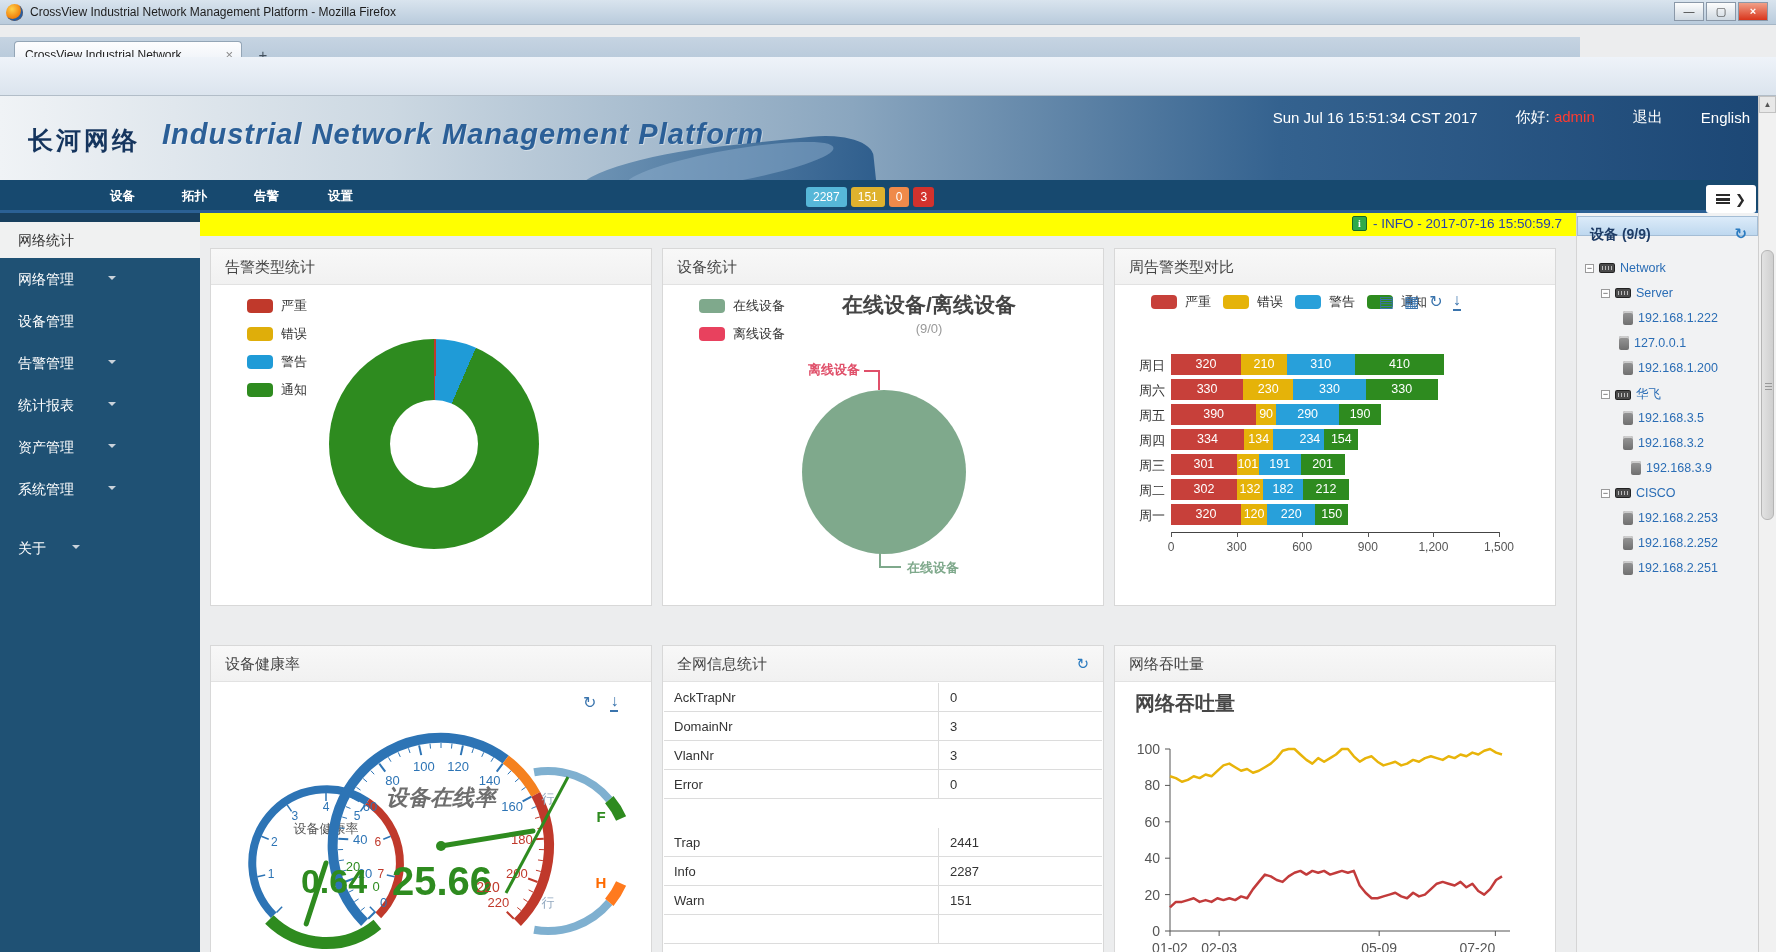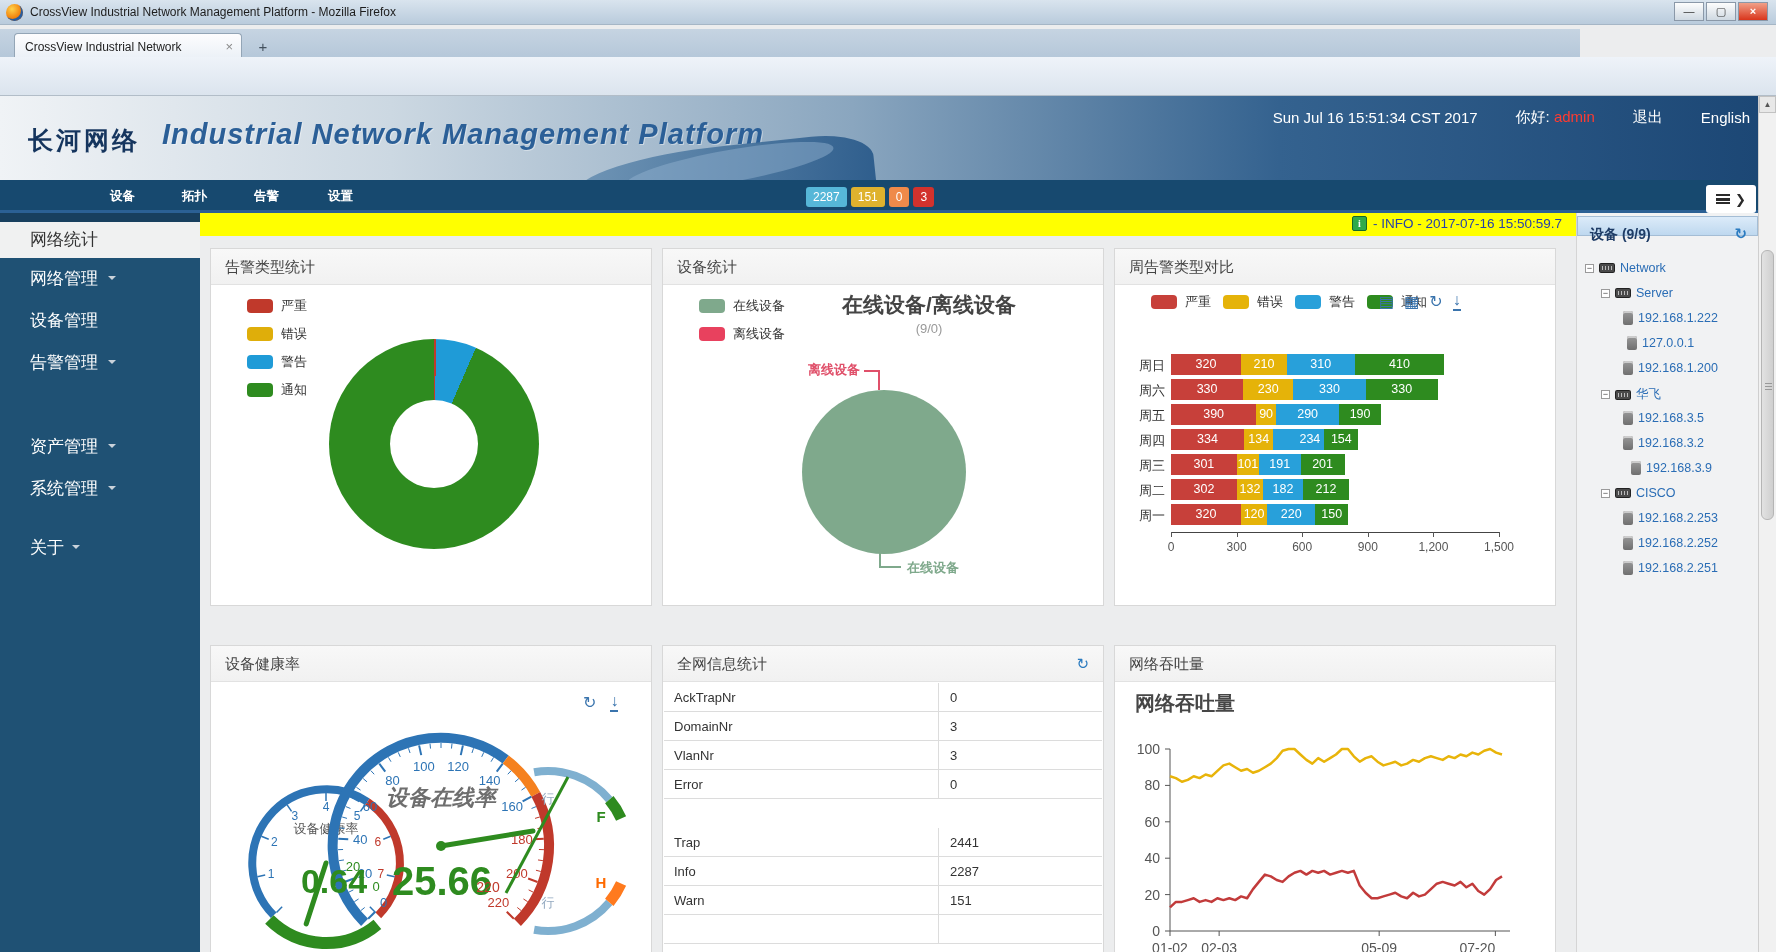--- a/index.html
+++ b/index.html
@@ -5,21 +5,21 @@
   * { margin:0; padding:0; box-sizing:border-box; }
   html,body { width:1776px; height:952px; overflow:hidden; font-family:"Liberation Sans","DejaVu Sans",sans-serif; background:#ecedee; position:relative; }
   .abs { position:absolute; }
 
   
   .titlebar { left:0; top:0; width:1776px; height:25px; background:linear-gradient(#d9e4ee,#b9cbdc); border-bottom:1px solid #a5b6c6; }
   .ffball { left:6px; top:4px; width:17px; height:17px; border-radius:50%; background:radial-gradient(circle at 35% 30%,#ffd24a,#f2830d 55%,#b34a05); box-shadow:inset -2px -2px 0 #2a5d9e; }
   .wtitle { left:30px; top:5px; font-size:12px; color:#1c1c1c; }
   .winbtn { top:2px; width:30px; height:19px; border:1px solid #8a98a8; background:linear-gradient(#fdfdfd,#cfd9e2); text-align:center; line-height:17px; font-size:11px; color:#333; }
   .winbtn.close { background:linear-gradient(#f0a088,#d9351c); color:#fff; font-weight:bold; }
-  .tabbar { left:0; top:29px; width:1580px; height:32px; background:linear-gradient(#c6d4e2,#b3c6d8); }
+  .tabbar { left:0; top:37px; width:1580px; height:32px; background:linear-gradient(#c6d4e2,#b3c6d8); }
   .tab { left:14px; top:4px; width:228px; height:28px; background:linear-gradient(#fdfdfe,#e9eff6); border:1px solid #93a5b6; border-bottom:none; border-radius:4px 4px 0 0; }
   .tab-label { left:10px; top:6px; font-size:12px; color:#222; max-width:180px; white-space:nowrap; overflow:hidden; }
   .tab-close { right:8px; top:5px; font-size:13px; color:#8a8a8a; cursor:default; }
   .newtab { left:250px; top:8px; width:26px; height:20px; text-align:center; line-height:20px; font-size:15px; color:#44515e; border-radius:3px; }
   .toolbar { left:0; top:57px; width:1776px; height:39px; background:linear-gradient(#eef3f9,#dbe4ee); border-bottom:1px solid #b2bdc8; }
   .backbtn { left:7px; top:61px; width:29px; height:29px; border-radius:50%; border:1px solid #9cabb9; background:linear-gradient(#f4f8fb,#d8e2ea); text-align:center; line-height:27px; color:#7d8c9a; font-size:15px; }
   .urlbox { left:43px; top:63px; width:907px; height:27px; background:#fff; border:1px solid #b3bcc5; border-radius:2px; }
   .infoicon { left:8px; top:5px; width:15px; height:15px; border-radius:50%; border:1px solid #8b98a5; color:#6c7a88; font-size:10px; text-align:center; line-height:14px; font-style:italic; font-family:"Liberation Serif",serif; }
   .urltext { left:32px; top:5px; font-size:14px; color:#222; }
   .urltext .rest { color:#6b6b6b; }
@@ -65,21 +65,21 @@
 
   
   .marquee { left:200px; top:213px; width:1376px; height:23px; background:#ffff00; overflow:hidden; }
   .marquee-inner { position:absolute; left:1152px; top:3px; display:flex; gap:6px; align-items:center; white-space:nowrap; }
   .info-ic { width:15px; height:15px; background:#2faa4a; border:1px solid #17682a; border-radius:2px; color:#fff; font-size:10px; font-weight:bold; text-align:center; line-height:13px; font-family:"Liberation Serif",serif; }
   .marquee-text { font-size:13.5px; color:#2742a8; }
 
   
   .sidebar { left:0; top:213px; width:200px; height:739px; background:#1f5174; }
   .sidebar::before { content:""; position:absolute; left:0; top:0; width:200px; height:9px; background:#183f5e; }
-  .sb-item { position:absolute; left:0; width:200px; height:42px; line-height:42px; color:#fff; font-size:17px; padding-left:30px; cursor:pointer; }
+  .sb-item { position:absolute; left:0; width:200px; height:42px; line-height:42px; color:#fff; font-size:14px; padding-left:18px; cursor:pointer; }
   .sb-item.active { background:#f0f1f1; color:#333; height:36px; line-height:36px; }
   .sb-arrow { position:absolute; top:18px; border:4px solid transparent; border-top-color:#c9d2da; }
 
   
   .panel { background:#fff; border:1px solid #d8d8d8; }
   .phead { height:36px; background:linear-gradient(#f8f8f8,#f1f1f1); border-bottom:1px solid #e2e2e2; line-height:36px; padding-left:14px; font-size:15px; color:#444; }
   .legend-item { display:flex; align-items:center; gap:8px; margin-bottom:10px; }
   .legend-sw { width:26px; height:14px; border-radius:4px; }
   .legend-lbl { font-size:13px; color:#333; }
   .blueico { color:#3a74ad; font-size:16px; line-height:18px; }
@@ -200,20 +200,21 @@
     <div class="info-ic">i</div>
     <div class="marquee-text">- INFO - 2017-07-16 15:50:59.7</div>
   </div>
 </div>
 
 <div class="abs sidebar" id="sidebar">
     <div class="sb-item active" style="top: 9px;">网络统计</div>
     <div class="sb-item" style="top: 45px;">网络管理<span class="sb-arrow" style="left: 108px;"></span></div>
     <div class="sb-item" style="top: 87px;">设备管理</div>
     <div class="sb-item" style="top: 129px;">告警管理<span class="sb-arrow" style="left: 108px;"></span></div>
+    <div class="sb-item" style="top: 171px;">统计报表<span class="sb-arrow" style="left: 108px;"></span></div>
     <div class="sb-item" style="top: 213px;">资产管理<span class="sb-arrow" style="left: 108px;"></span></div>
     <div class="sb-item" style="top: 255px;">系统管理<span class="sb-arrow" style="left: 108px;"></span></div>
     <div class="sb-item" style="top: 314px;">关于<span class="sb-arrow" style="left: 72px;"></span></div>
   </div>
 
 <div class="abs panel" style="left:210px;top:248px;width:442px;height:358px;">
   <div class="phead">告警类型统计</div>
   <div class="abs" id="legend1" style="left:36px;top:48px;">
       <div class="legend-item">
         <span class="legend-sw" style="background: rgb(192, 57, 43);"></span>
@@ -549,21 +550,21 @@
       </div>
       <div class="tree-row" style="left: 24px; top: 33px;">
         <span class="expander">−</span>
         <span class="ic-switch"></span>
         <span>Server</span>
       </div>
       <div class="tree-row" style="left: 46px; top: 58px;">
         <span class="ic-dev"></span>
         <span>192.168.1.222</span>
       </div>
-      <div class="tree-row" style="left: 50px; top: 83px; align-items: flex-end;">
+      <div class="tree-row" style="left: 42px; top: 83px; align-items: flex-end;">
         <span class="ic-dev"></span>
         <span>127.0.0.1</span>
       </div>
       <div class="tree-row" style="left: 46px; top: 108px;">
         <span class="ic-dev"></span>
         <span>192.168.1.200</span>
       </div>
       <div class="tree-row" style="left: 24px; top: 133px;">
         <span class="expander">−</span>
         <span class="ic-switch"></span>

